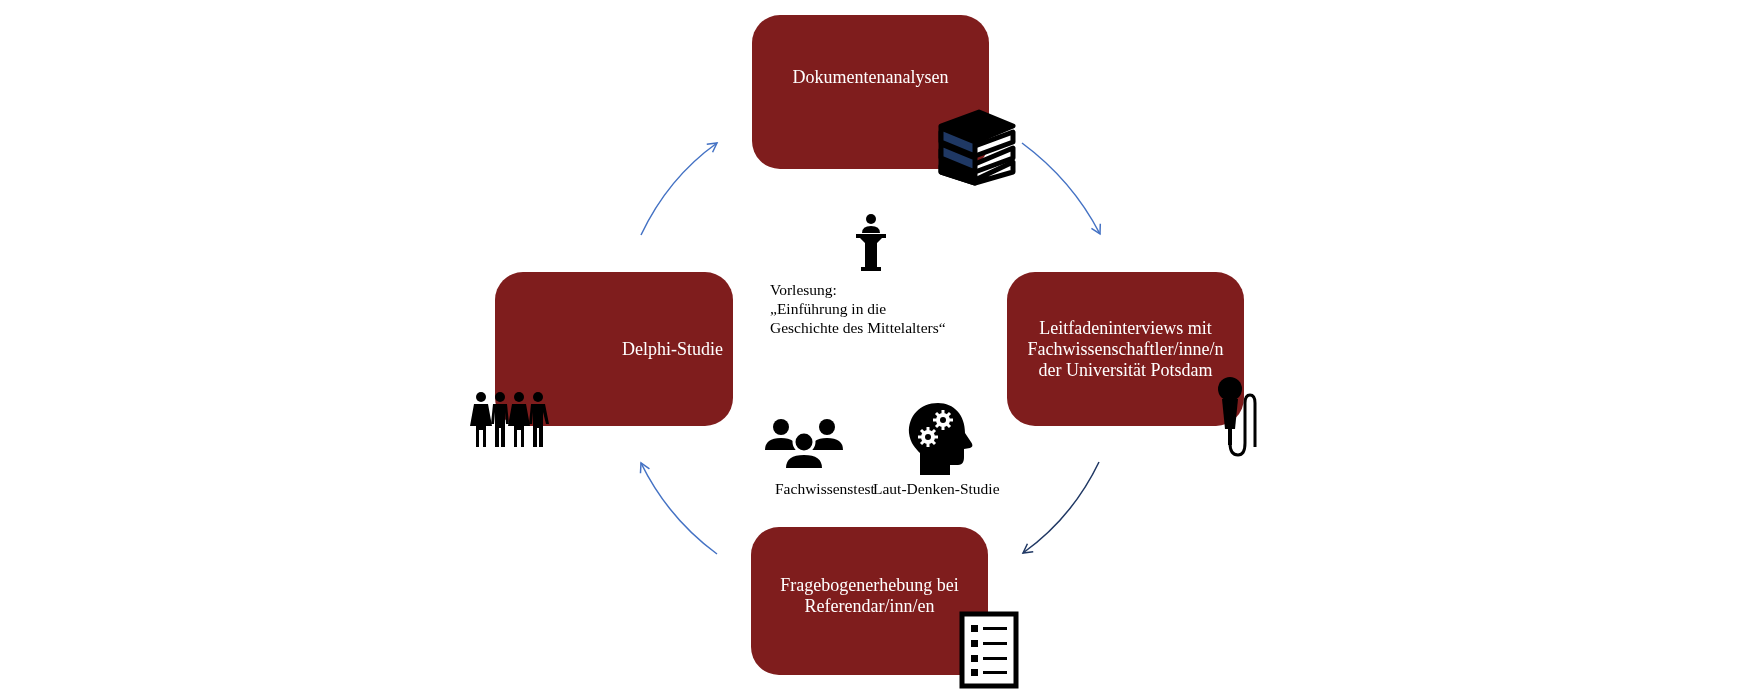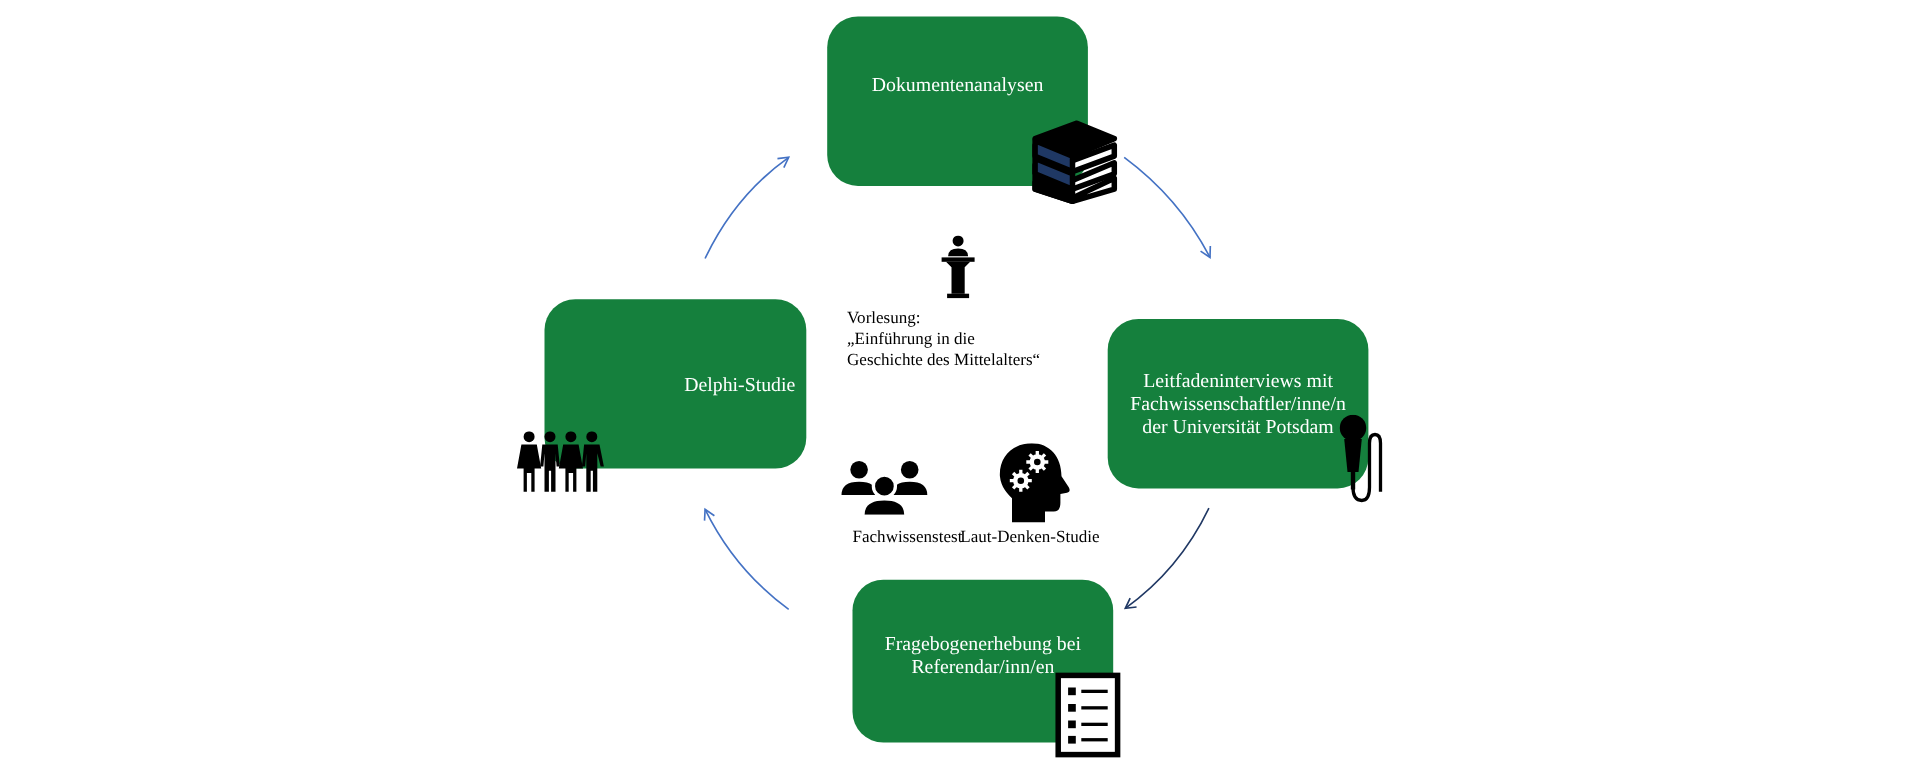--- a/index.html
+++ b/index.html
@@ -1,26 +1,26 @@
 <!DOCTYPE html>
 <html><head>
   <meta charset="utf-8">
   <style>
     html, body { margin: 0; padding: 0; background: #ffffff; }
     body { width: 1740px; height: 698px; position: relative; overflow: hidden;
            font-family: "Liberation Serif", "DejaVu Serif", serif; }
     .box {
-      position: absolute; background: #15803d; border-radius: 28px;
+      position: absolute; background: #7f1d1d; border-radius: 28px;
       color: #ffffff; display: flex; align-items: center; justify-content: center;
       text-align: center; font-size: 18px; line-height: 21px;
       box-sizing: border-box; padding: 0 10px;
     }
     .box-top    { left: 752px;  top: 15px;  width: 237px; height: 154px; }
-    .box-right  { left: 1007px; top: 272px; width: 237px; height: 154px; margin-top: 18px; }
-    .box-bottom { left: 751px;  top: 527px; width: 237px; height: 148px; margin-left: 24px; }
+    .box-right  { left: 1007px; top: 272px; width: 237px; height: 154px; }
+    .box-bottom { left: 751px;  top: 527px; width: 237px; height: 148px; }
     .box-left   { left: 495px;  top: 272px; width: 238px; height: 154px; justify-content: flex-end; }
     .box-top .lbl { margin-top: -30px; }
     .box-bottom .lbl { margin-top: -10px; }
     .box .lbl { white-space: pre-line; }
     .icon { position: absolute; }
     .center-label {
       position: absolute; color: #000000; font-size: 15.5px; line-height: 19px;
       white-space: pre-line;
     }
     svg.arrows { position: absolute; left: 0; top: 0; }

